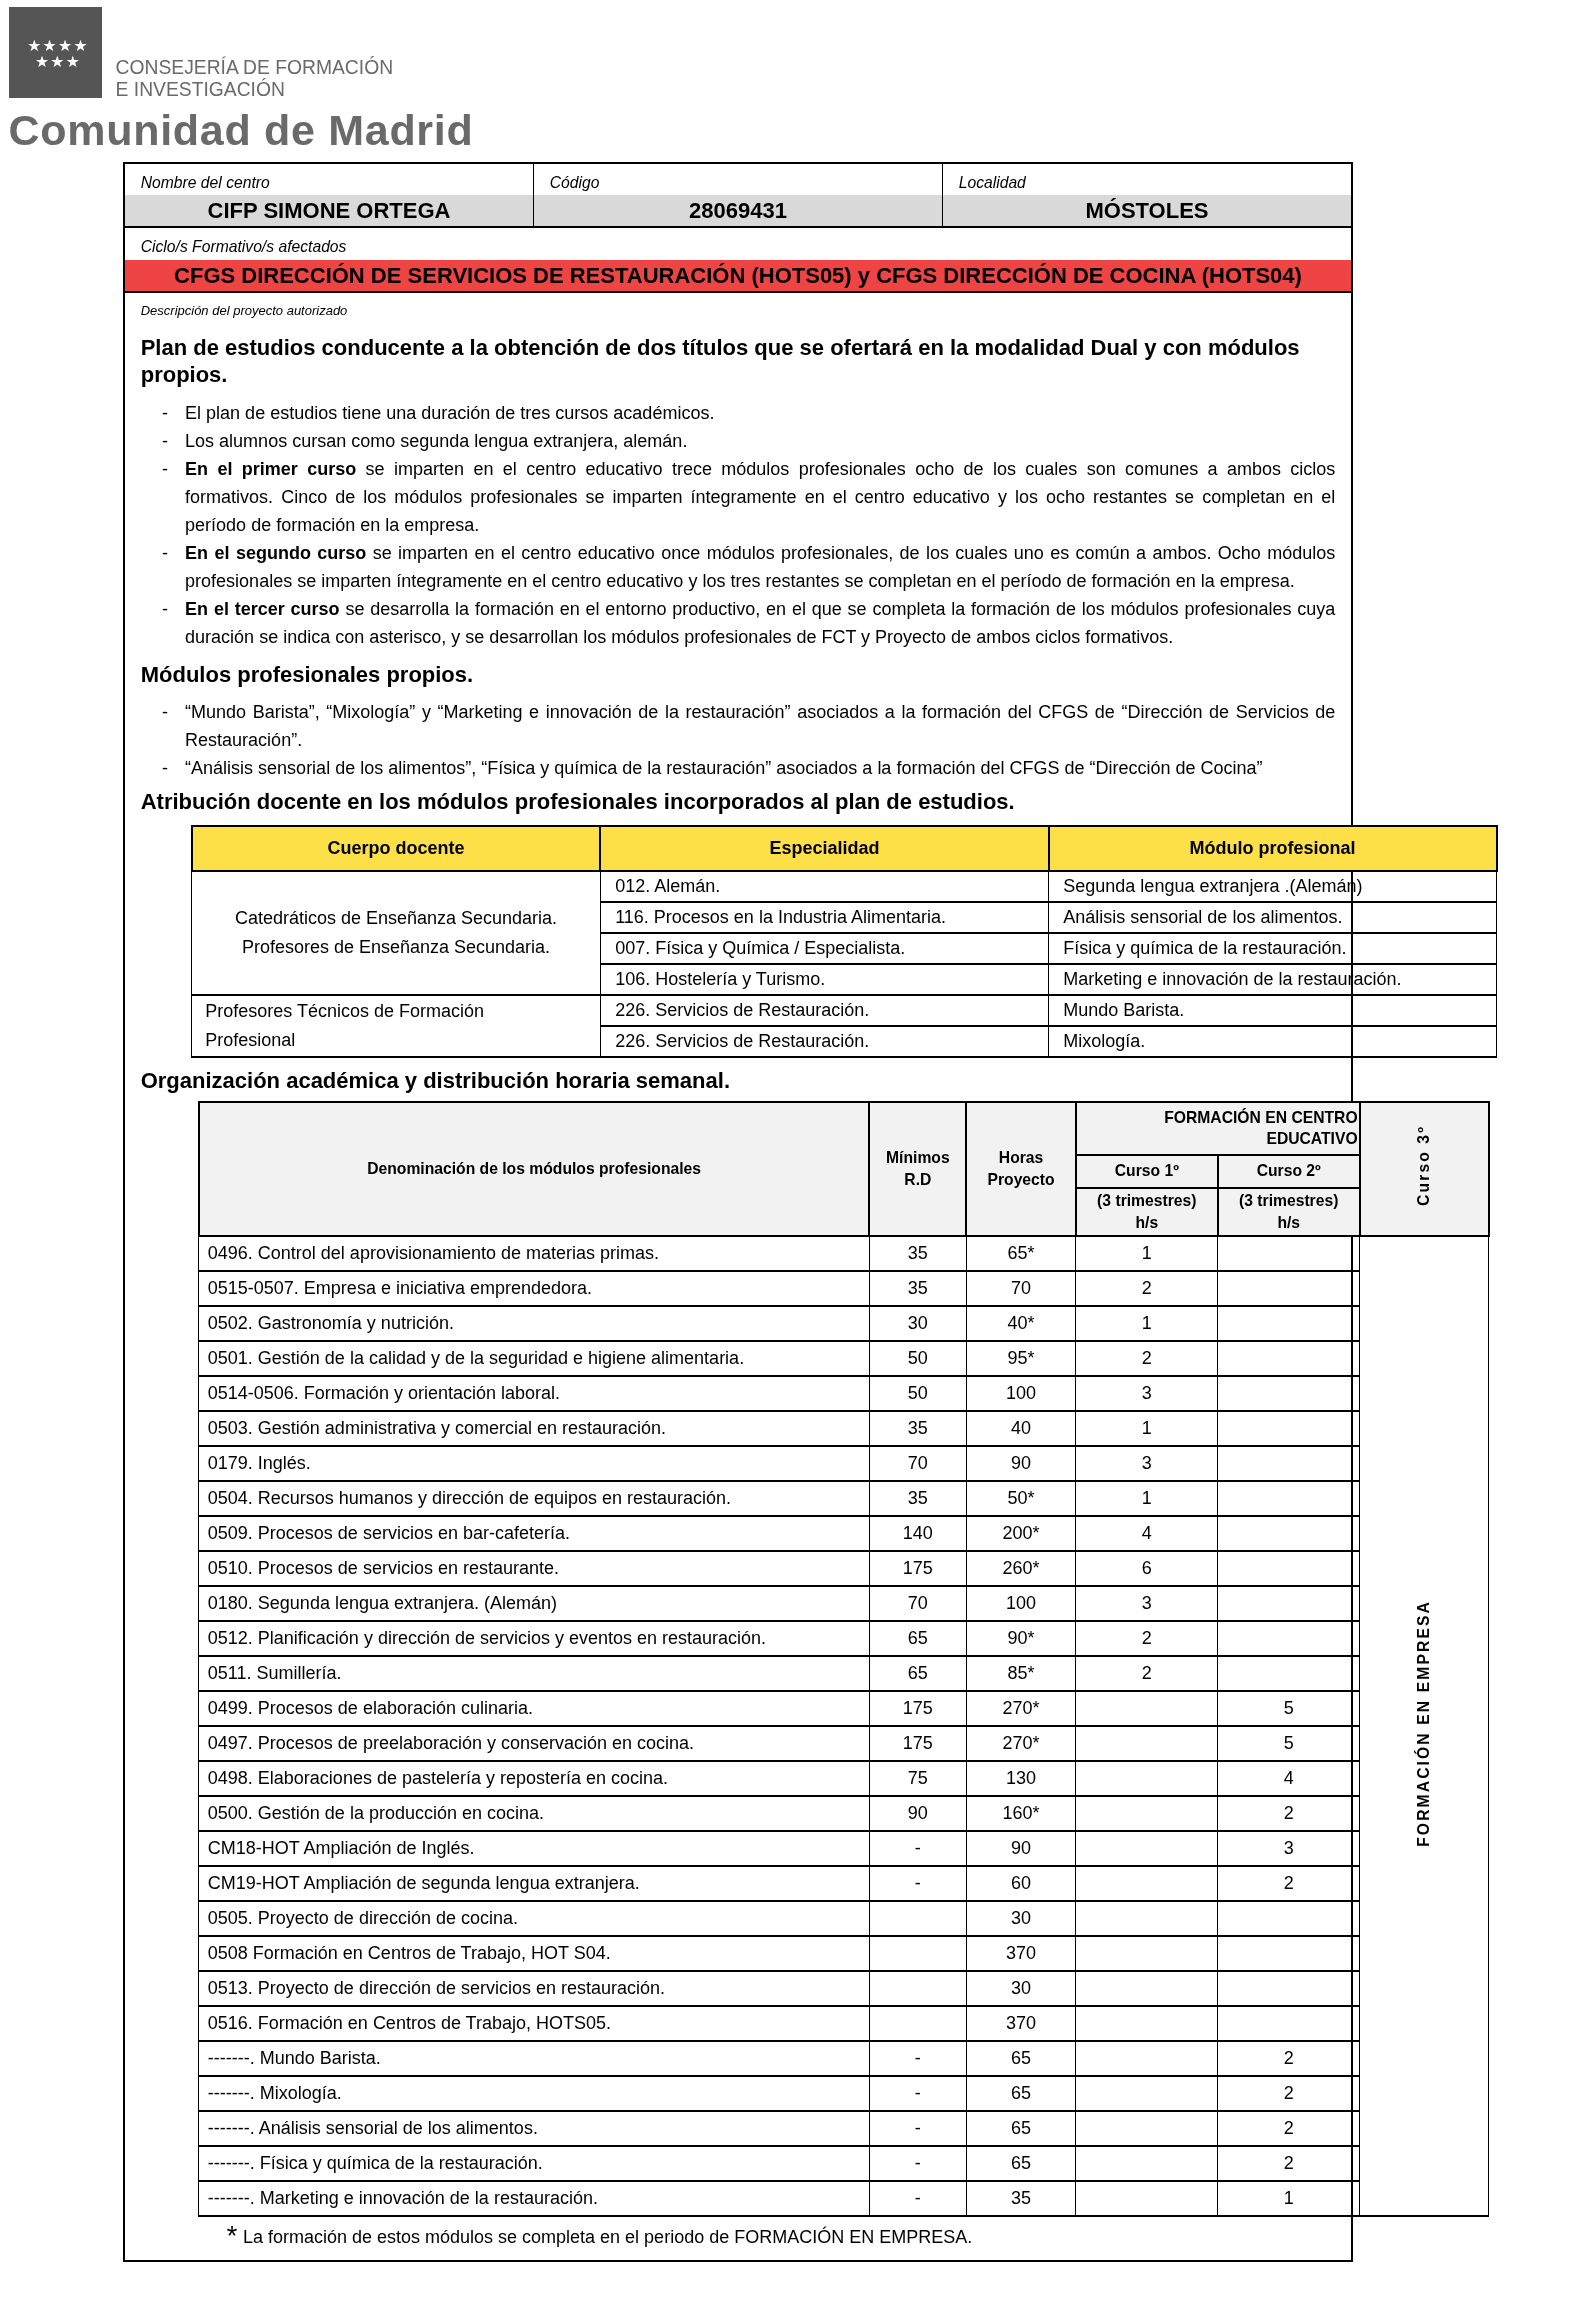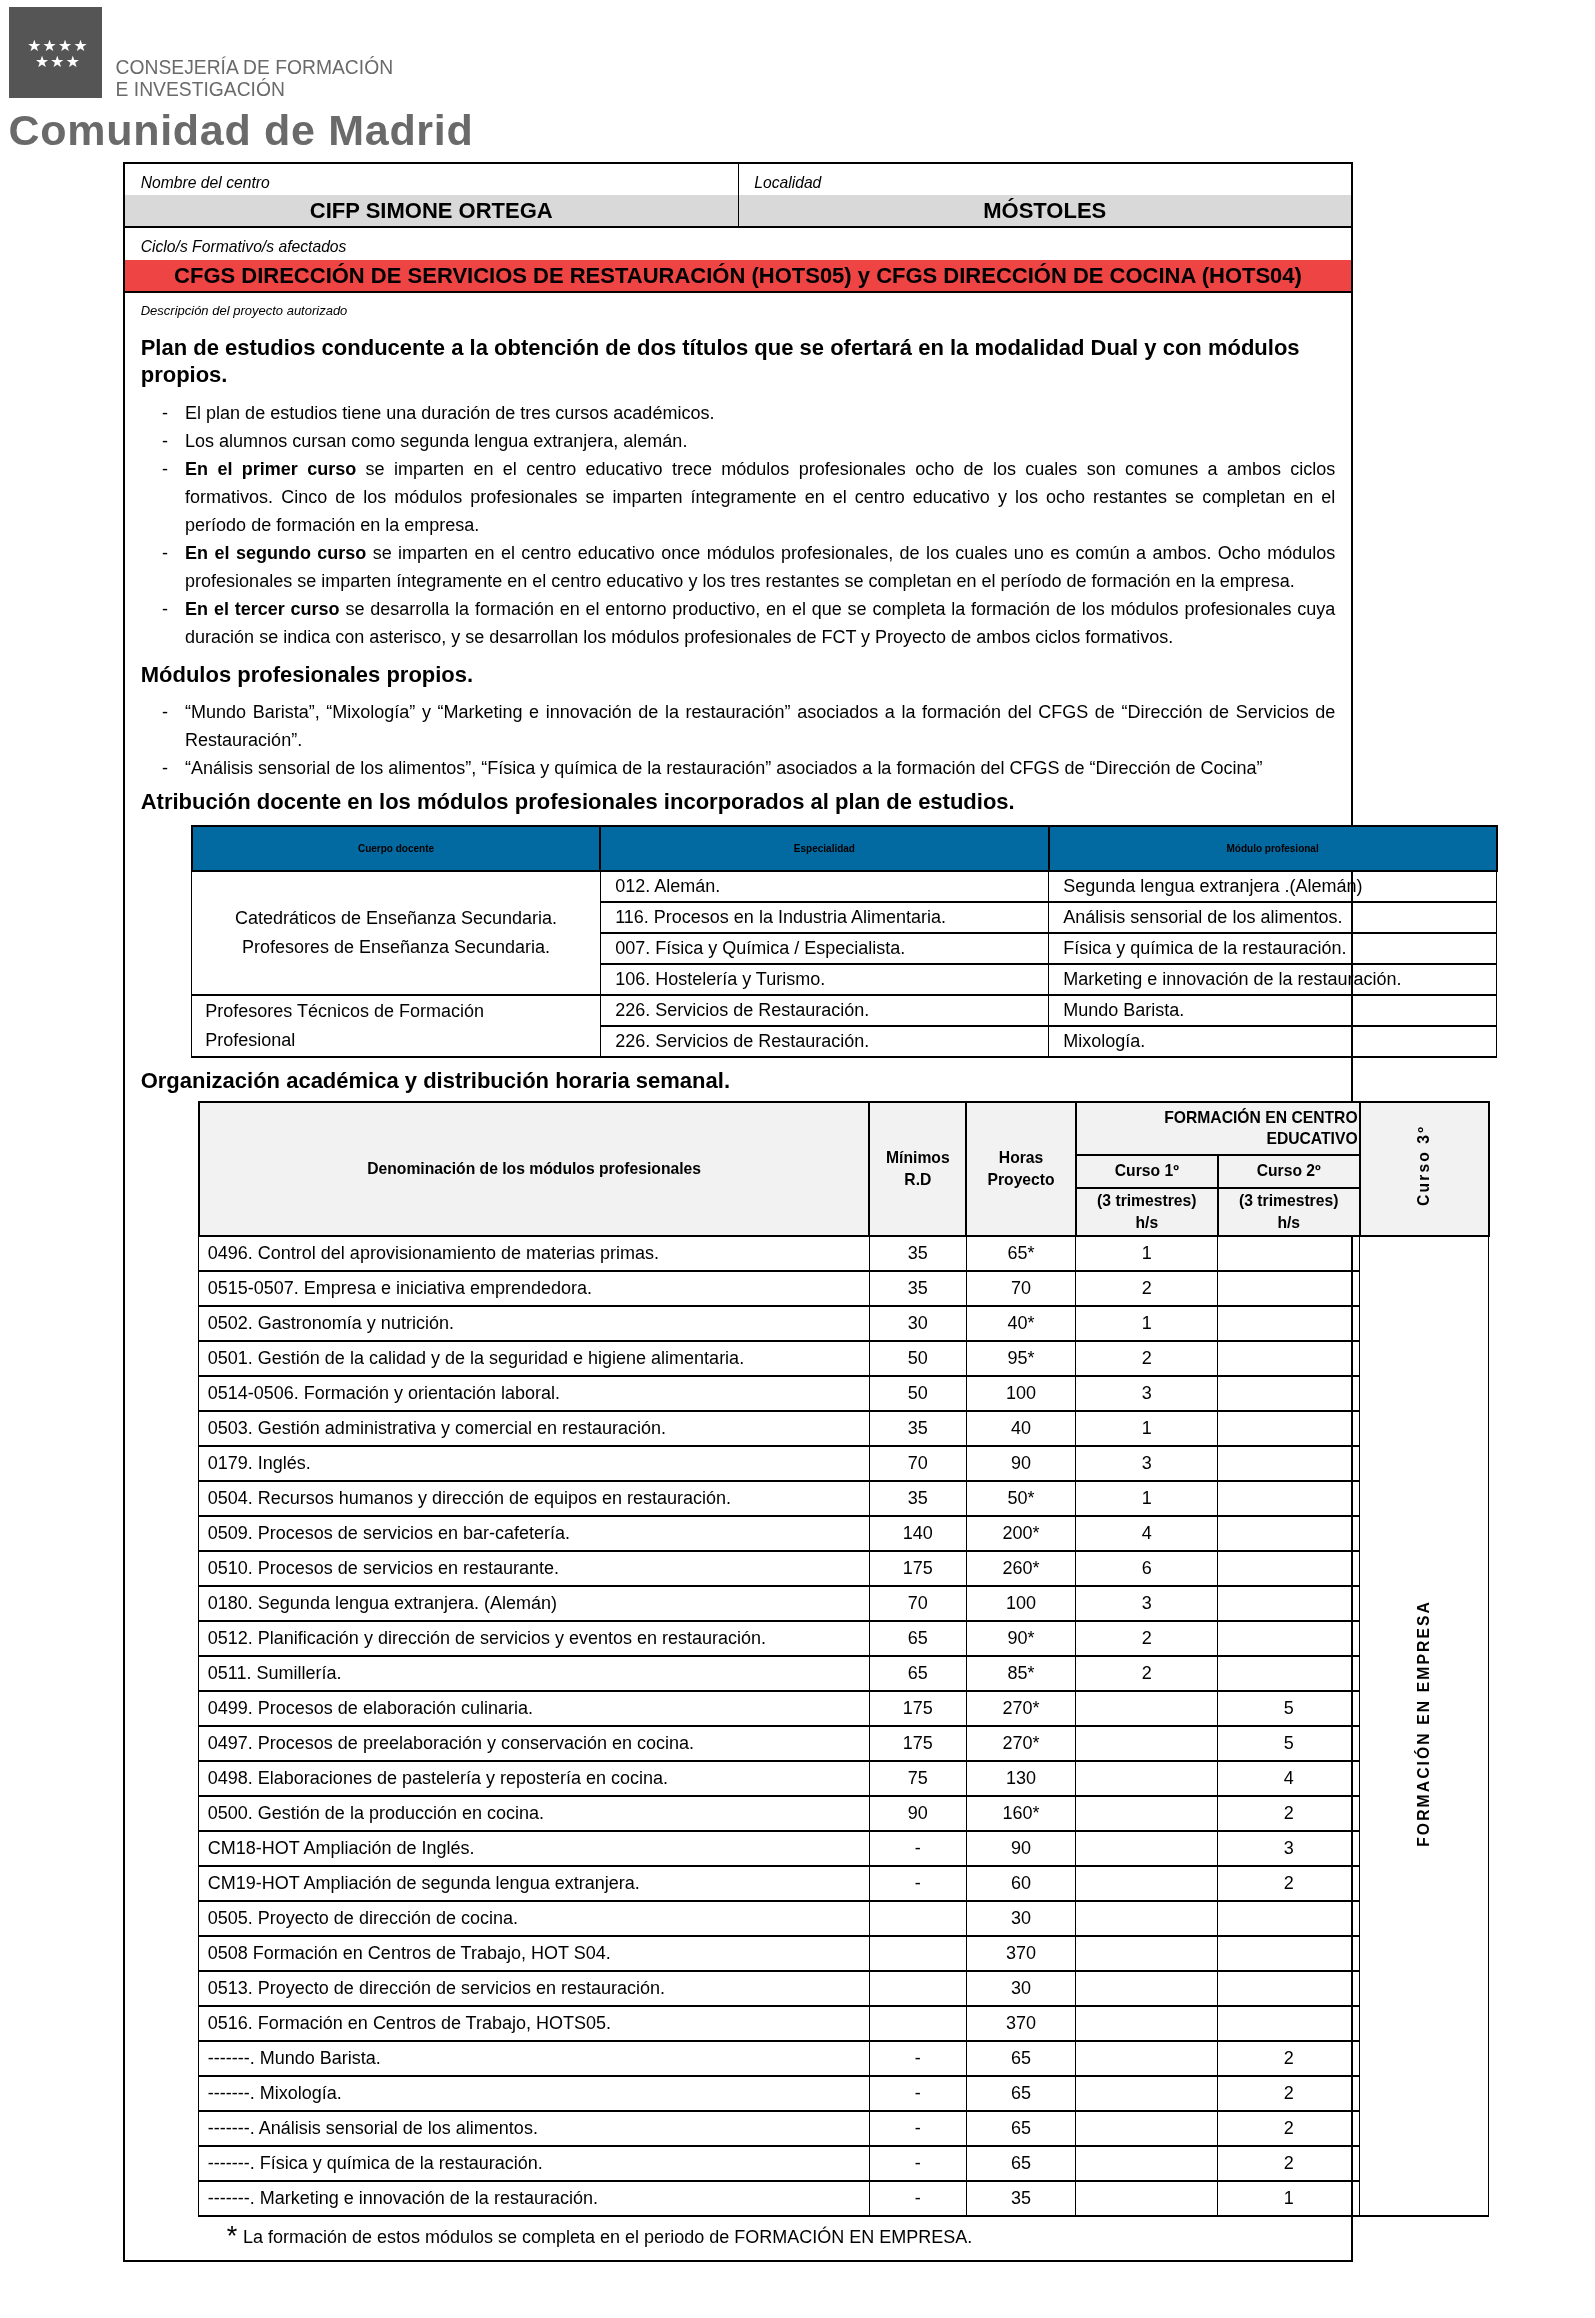--- a/index.html
+++ b/index.html
@@ -29,21 +29,21 @@
   .h-main { font-weight: bold; font-size: 22px; margin: 13px 0 11.4px 0; line-height: 27px; }
   .h-sub { font-weight: bold; font-size: 22px; margin: 10px 0 10px 0; line-height: 27px; }
   ul.bullets { list-style: none; margin: 0; padding: 0 0 0 21.4px; }
   ul.bullets li { position: relative; padding-left: 23px; font-size: 18px; line-height: 28px; text-align: justify; }
   ul.bullets li::before { content: "-"; position: absolute; left: 0; top: 0; }
   b { font-weight: bold; }
 
   
   table { border-collapse: collapse; }
   .attr-table { margin: 5.7px 0 0 50px; width: 1307px; font-size: 18px; }
-  .attr-table th { background: #0369a1; font-size: 10px; font-weight: bold; height: 41px; border: 2.1px solid #000; }
+  .attr-table th { background: #fde047; font-size: 18px; font-weight: bold; height: 41px; border: 2.1px solid #000; }
   .attr-table td { border: 1.4px solid #000; height: 29px; padding: 0 14.3px; }
   .attr-table tr td { border-bottom-width: 2.1px; }
   .attr-table td.cuerpo { text-align: center; padding: 0 13px; line-height: 29px; }
   .attr-table td.cuerpo.left { text-align: left; }
 
   
   .hours-table { margin: 7.1px 0 0 57px; width: 1292px; font-size: 18px; }
   .hours-table th { background: #f2f2f2; border: 2.1px solid #000; font-weight: bold; font-size: 15.7px; line-height: 21.4px; text-align: center; }
   .hours-table td { border: 1.4px solid #000; border-bottom: 2.9px solid #000; height: 31px; text-align: center; }
   .hours-table td.name { text-align: left; padding-left: 8.6px; }
@@ -70,20 +70,24 @@
   <div class="logo-title">Comunidad de Madrid</div>
 </div>
 
 <div class="frame">
   <div class="row-info">
     <div class="info-cell">
       <div class="info-label">Nombre del centro</div>
       <div class="info-value">CIFP SIMONE ORTEGA</div>
     </div>
     <div class="info-cell">
+      <div class="info-label">Código</div>
+      <div class="info-value">28069431</div>
+    </div>
+    <div class="info-cell">
       <div class="info-label">Localidad</div>
       <div class="info-value">MÓSTOLES</div>
     </div>
   </div>
 
   <div class="row-ciclo">
     <div class="info-label">Ciclo/s Formativo/s afectados</div>
     <div class="ciclo-value">CFGS DIRECCIÓN DE SERVICIOS DE RESTAURACIÓN (HOTS05)  y  CFGS DIRECCIÓN DE COCINA (HOTS04)</div>
   </div>
 

